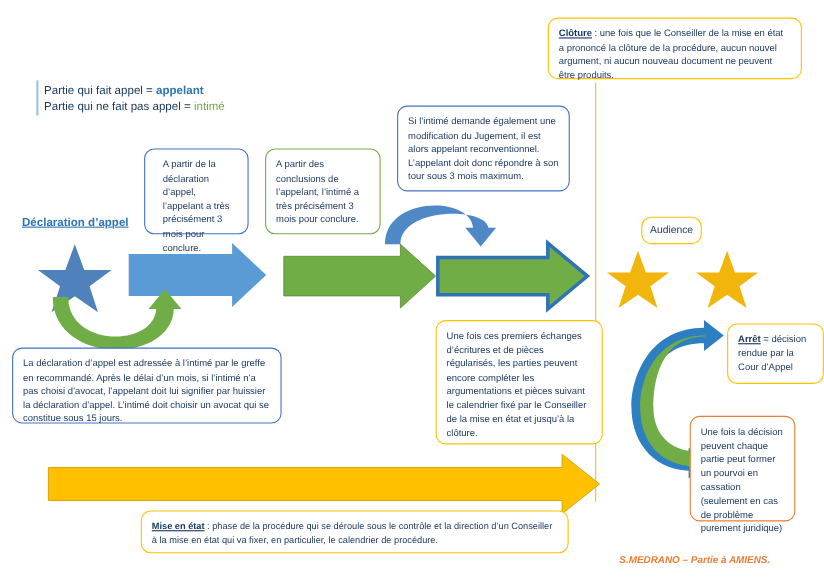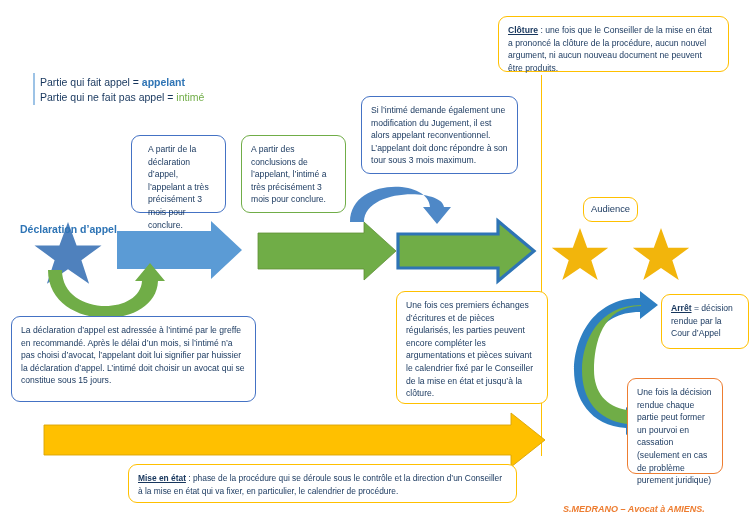--- a/index.html
+++ b/index.html
@@ -59,21 +59,21 @@
   .box.green  { border: 1.2px solid #70AD47; }
   .box.yellow { border: 1.2px solid #FFC000; margin-left: 25px; }
   .box.orange { border: 1.2px solid #ED7D31; }
   .box u { text-decoration: underline; font-weight: bold; color: #17365D; }
 
   
   #box-cloture   { left: 473px; top: 16px;  width: 231px; height: 56px; }
   #box-recon     { left: 361px; top: 96px;  width: 157px; height: 78px; }
   #box-3mois-a   { left: 131px; top: 135px; width: 95px;  height: 78px; padding-left: 16px; }
   #box-3mois-i   { left: 241px; top: 135px; width: 105px; height: 78px; }
-  #box-decl      { left: 11px;  top: 316px; width: 245px; height: 86px; }
+  #box-decl      { left: 11px;  top: 316px; width: 245px; height: 69px; }
   #box-echanges  { left: 371px; top: 291px; width: 152px; height: 113px; }
   #box-audience  { left: 558px; top: 197px; width: 55px;  height: 25px;
                    display:flex; align-items:center; justify-content:center;
                    font-size: 9.4px; padding: 0; }
   #box-arret     { left: 636px; top: 294px; width: 88px;  height: 55px; }
   #box-pourvoi   { left: 627px; top: 378px; width: 96px;  height: 96px; }
   #box-miseenetat{ left: 103px; top: 464px; width: 389px; height: 39px;
                    font-size: 8.4px; line-height: 13px; }
 
   
@@ -82,22 +82,22 @@
     width: 1px; height: 381px;
     background: #FFC000;
   }
 
   
   #label-decl {
     left: 20px; top: 196px;
     font-size: 10.5px;
     font-weight: bold;
     color: #2E74B5;
+    text-decoration: underline;
     white-space: nowrap;
-    margin-top: 27px;
   }
 
   
   #signature {
     left: 563px; top: 504px;
     font-size: 9px;
     font-style: italic;
     font-weight: bold;
     color: #ED7D31;
     white-space: nowrap;
@@ -156,19 +156,19 @@
   <div class="abs box blue" id="box-decl"><span>La déclaration d’appel est adressée à l’intimé par le greffe en recommandé. Après le délai d’un mois, si l’intimé n’a pas choisi d’avocat, l’appelant doit lui signifier par huissier la déclaration d’appel. L’intimé doit choisir un avocat qui se constitue sous 15 jours.</span></div>
 
   <div class="abs box yellow" id="box-echanges"><span>Une fois ces premiers échanges d’écritures et de pièces régularisés, les parties peuvent encore compléter les argumentations et pièces suivant le calendrier fixé par le Conseiller de la mise en état et jusqu’à la clôture.</span></div>
 
   <div class="abs box yellow" id="box-audience">
       <span>Audience</span>
     </div>
 
   <div class="abs box yellow" id="box-arret"><u>Arrêt</u><span> = décision rendue par la Cour d’Appel</span></div>
 
-  <div class="abs box orange" id="box-pourvoi"><span>Une fois la décision rendue chaque partie peut former un pourvoi en cassation (seulement en cas de problème purement juridique)</span></div>
+  <div class="abs box orange" id="box-pourvoi"><span>Une fois la décision peuvent chaque partie peut former un pourvoi en cassation (seulement en cas de problème purement juridique)</span></div>
 
   <div class="abs box yellow" id="box-miseenetat"><u>Mise en état</u><span> : phase de la procédure qui se déroule sous le contrôle et la direction d’un Conseiller à la mise en état qui va fixer, en particulier, le calendrier de procédure.</span></div>
 
-  <div class="abs" id="signature">S.MEDRANO – Avocat à AMIENS.</div>
+  <div class="abs" id="signature">S.MEDRANO – Partie à AMIENS.</div>
 
 </div>
 
 </body></html>

